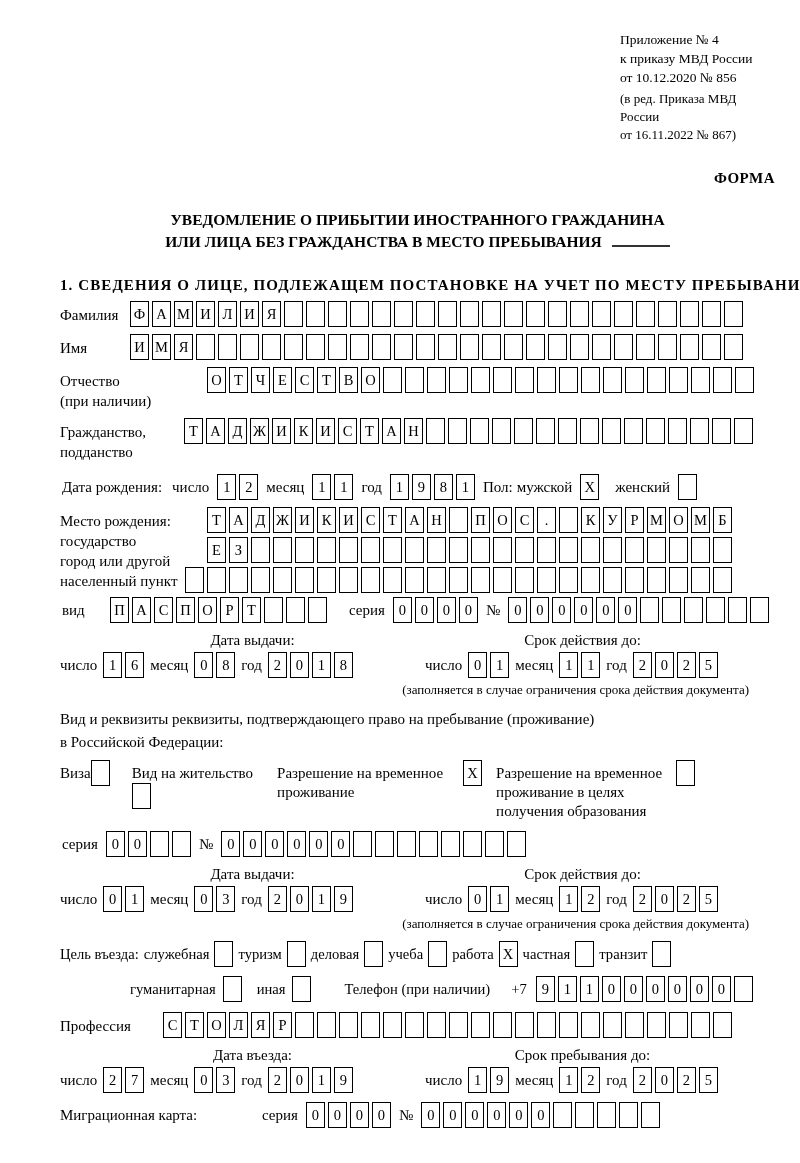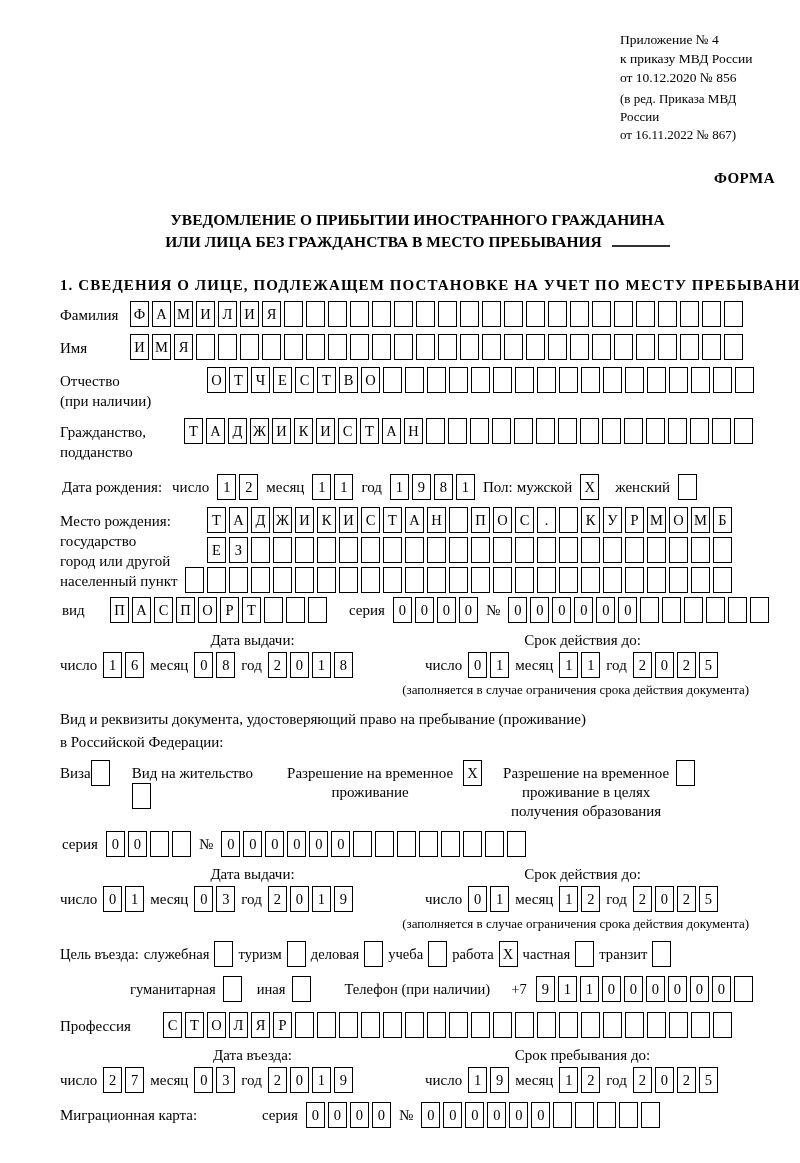--- a/index.html
+++ b/index.html
@@ -48,21 +48,21 @@
   .dg-left { width: 330px; }
   .dg-right { margin-left: 35px; }
   .note { font-size: 13px; text-align: right; padding-right: 26px; margin-top: 4px; }
 
   .intro { margin-top: 10px; line-height: 23px; }
 
   
   .permits { display: flex; align-items: flex-start; margin-top: 6px; }
   .permit-item { display: flex; align-items: flex-start; }
   .permit-item .plbl { line-height: 19px; padding-top: 4px; }
-  .center-lbl { text-align: center; }
+  .center-lbl { }
 
   
   .purpose-row { display: flex; align-items: center; gap: 5px; margin-top: 9px; font-size: 14.6px; }
   .purpose-row2 { display: flex; align-items: center; gap: 7px; margin-top: 9px; padding-left: 70px; font-size: 14.6px; }
   .phone-lbl { margin-left: 26px; }
   .phone-prefix { margin-left: 14px; margin-right: 2px; }
 
   .mc-row { display: flex; align-items: center; margin-top: 9px; }
 </style>
 </head>
@@ -414,21 +414,21 @@
           <span class="cell">2</span>
           <span class="cell">0</span>
           <span class="cell">2</span>
           <span class="cell">5</span>
         </span>
     </div>
   </div>
   <div class="note">(заполняется в случае ограничения срока действия документа)</div>
 
   <div class="intro">
-    <div>Вид и реквизиты документа, удостоверяющий право на пребывание (проживание)</div>
+    <div>Вид и реквизиты реквизиты, подтверждающего право на пребывание (проживание)</div>
     <div>в Российской Федерации:</div>
   </div>
 
   <div class="permits">
     <div class="permit-item">
       <span class="plbl">Виза</span>
       <span class="cells">
           <span class="cell"></span>
         </span>
     </div>

